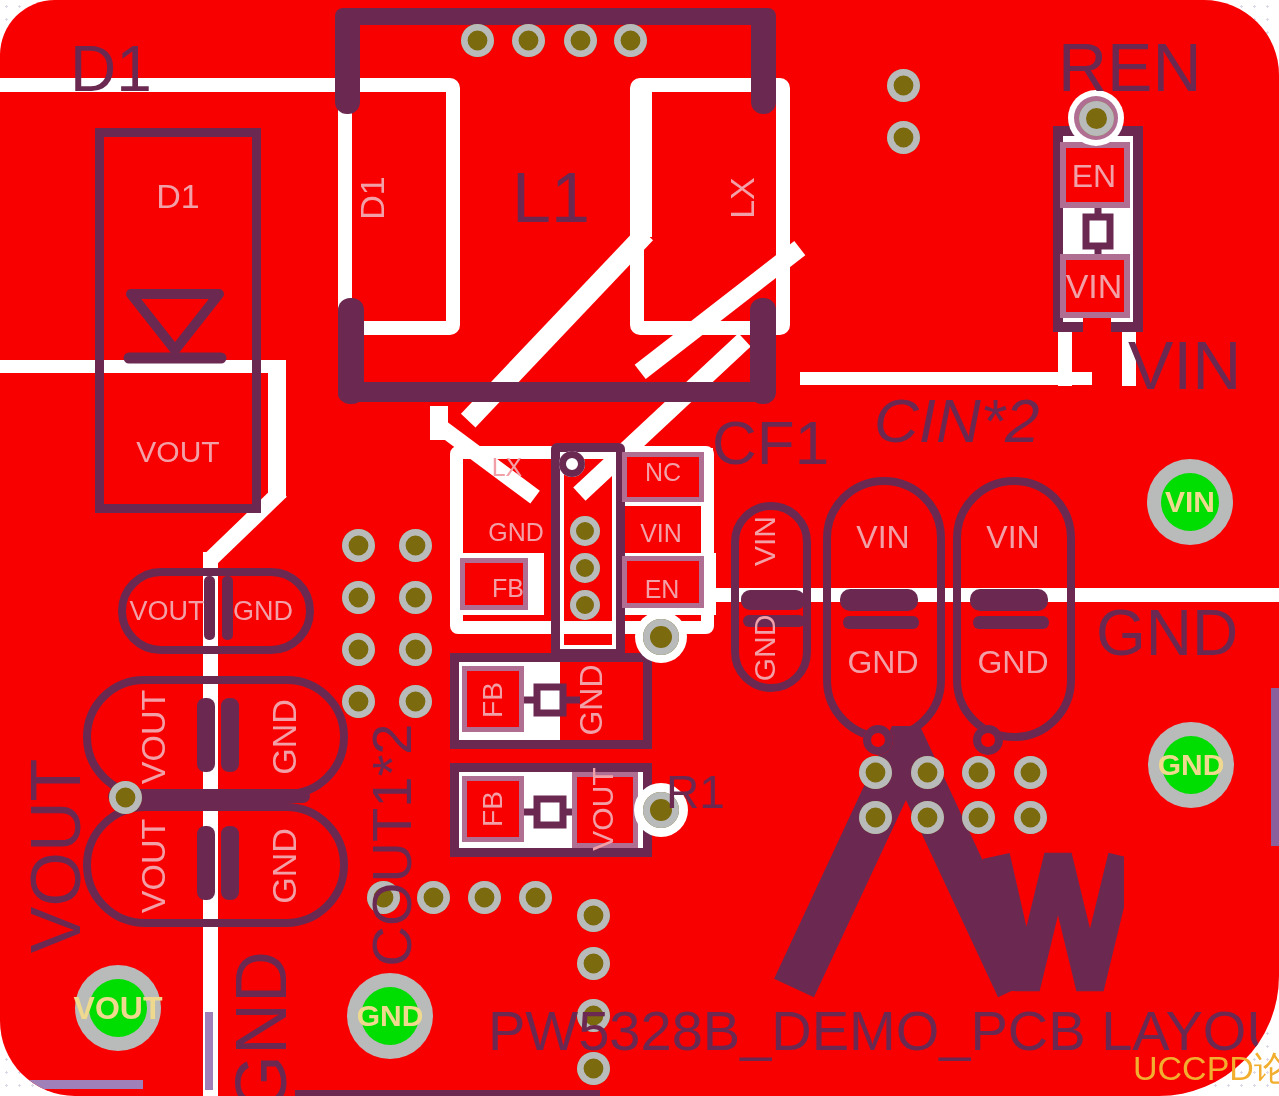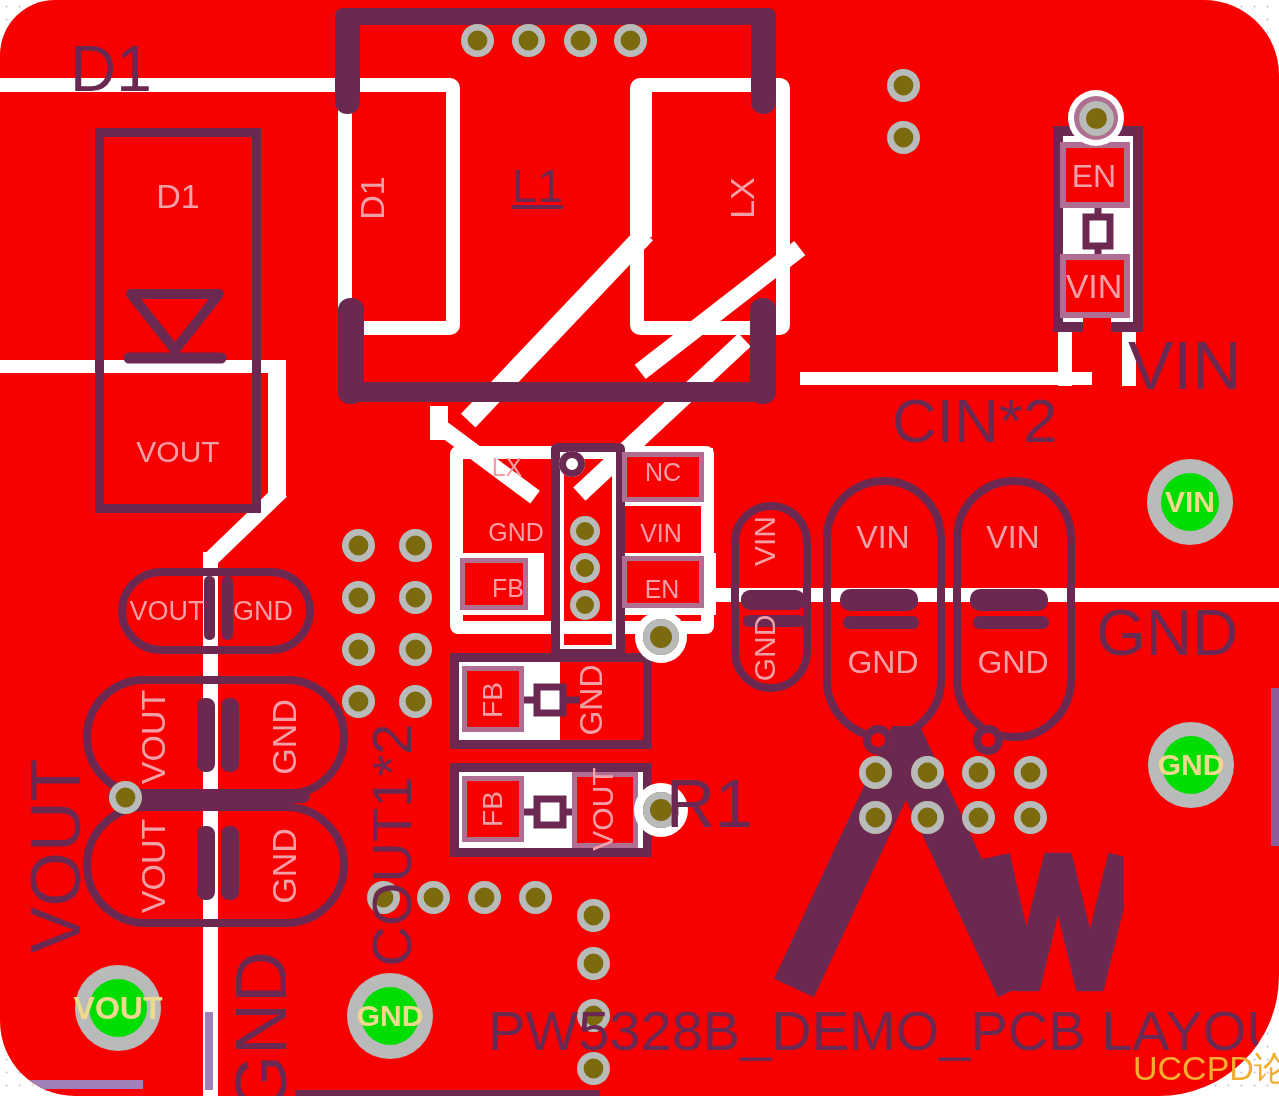--- a/index.html
+++ b/index.html
@@ -188,24 +188,26 @@
         <div class="circ" style="left: 643px; top: 792px; width: 36px; height: 36px; background: var(--hole); box-shadow: inset 0 0 0 7px var(--ring);"></div>
         <div class="circ" style="left: 1068px; top: 90px; width: 56px; height: 56px; background: var(--wh);"></div>
         <div class="circ" style="left: 1074px; top: 96px; width: 44px; height: 44px; background: var(--mauve);"></div>
         <div class="circ" style="left: 1078.5px; top: 100.5px; width: 35px; height: 35px; background: var(--hole); box-shadow: inset 0 0 0 7px var(--ring);"></div>
         <div class="circ" style="left: 863px; top: 725px; width: 30px; height: 30px; background: var(--red); box-shadow: inset 0 0 0 8px var(--silk);"></div>
         <div class="circ" style="left: 973px; top: 725px; width: 30px; height: 30px; background: var(--red); box-shadow: inset 0 0 0 8px var(--silk);"></div>
         <div class="circ" style="left: 559px; top: 451px; width: 26px; height: 26px; background: var(--wh); box-shadow: inset 0 0 0 7px var(--silk);"></div>
       </div>
 
     <div class="t" style="left:70px;top:36px;font-size:64px;">D1</div>
-    <div class="t" style="left:512px;top:162px;font-size:46px;text-decoration:underline;">L1</div>
+    <div class="t" style="left:512px;top:162px;font-size:70px;">L1</div>
+    <div class="t" style="left:1058px;top:32px;font-size:68px;">REN</div>
     <div class="t" style="left:1128px;top:330px;font-size:68px;">VIN</div>
-    <div class="t" style="left:892px;top:388px;font-size:62px;">CIN*2</div>
-    <div class="t" style="left:666px;top:768px;font-size:68px;">R1</div>
+    <div class="t" style="left:874px;top:388px;font-size:62px;font-style:italic;">CIN*2</div>
+    <div class="t" style="left:712px;top:410px;font-size:62px;">CF1</div>
+    <div class="t" style="left:666px;top:768px;font-size:46px;">R1</div>
     <div class="t" style="left:1096px;top:600px;font-size:64px;">GND</div>
     <div class="t r90" style="left:-113px;top:819px;width:340px;height:74px;font-size:70px;text-align:center;">VOUT</div>
     <div class="t r90" style="left:122px;top:993px;width:280px;height:76px;font-size:72px;text-align:center;">GND</div>
     <div class="t r90" style="left:154px;top:814px;width:480px;height:62px;font-size:56px;text-align:center;">COUT1*2</div>
     <div class="t" style="left:488px;top:1002px;font-size:56px;">PW5328B_DEMO_PCB LAYOUT</div>
 
     <div class="pk" style="left:138px;top:176px;width:80px;height:40px;font-size:34px;">D1</div>
     <div class="pk" style="left:128px;top:435px;width:100px;height:34px;font-size:30px;">VOUT</div>
     <div class="pk r90" style="left:317px;top:179px;width:110px;height:38px;font-size:34px;">D1</div>
     <div class="pk r90" style="left:687px;top:179px;width:110px;height:38px;font-size:34px;">LX</div>

